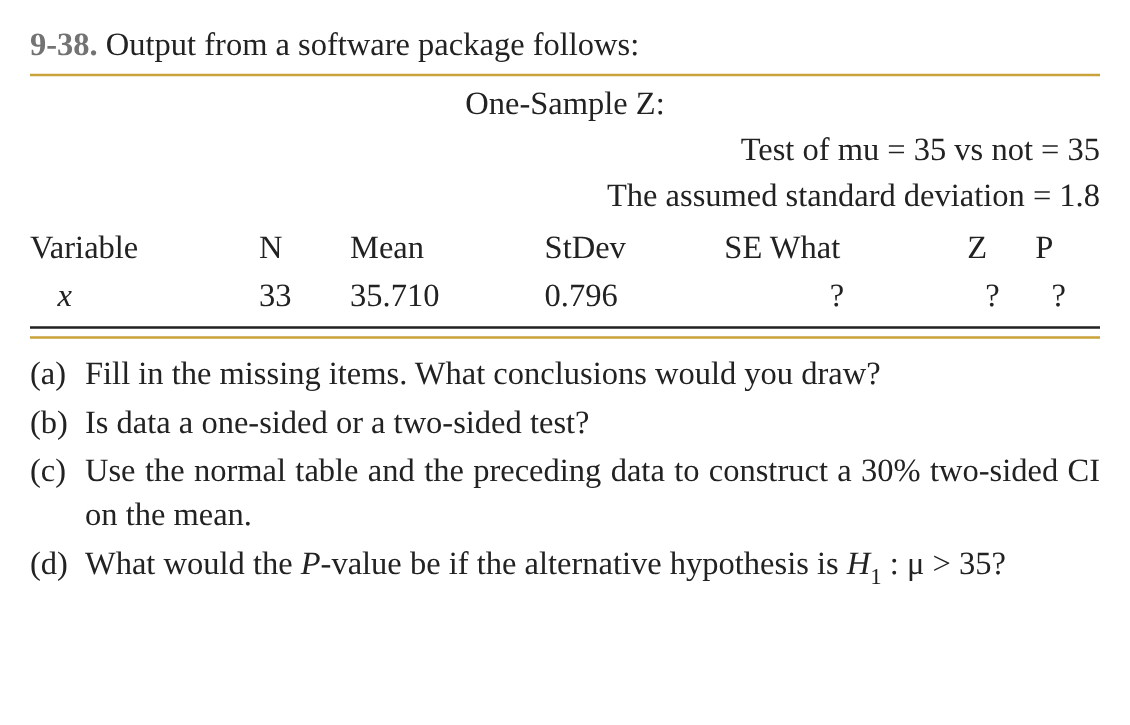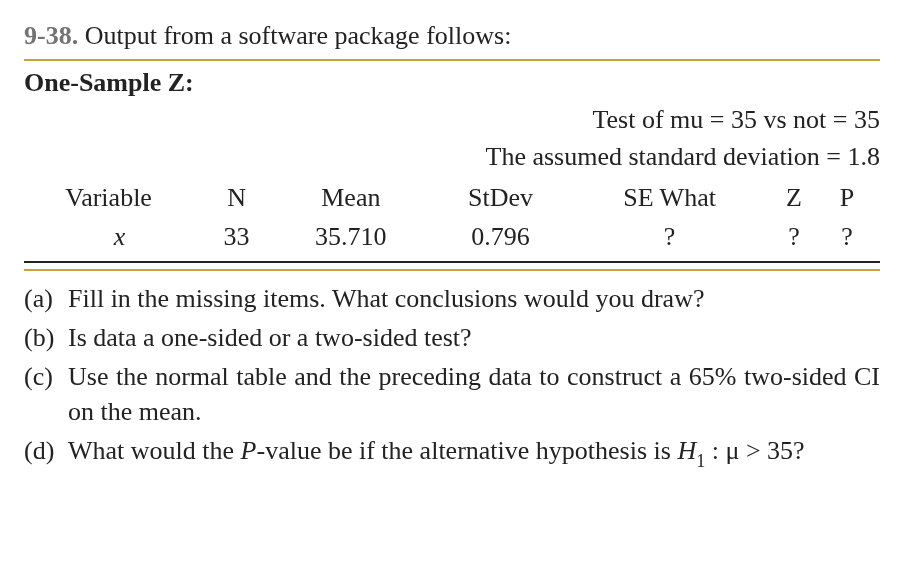--- a/index.html
+++ b/index.html
@@ -20,29 +20,29 @@
   .gold-rule {
     border: none;
     border-top: 2px solid #c9a23a;
     margin: 6px 0 4px 0;
   }
   .black-rule {
     border: none;
     border-top: 2px solid #222;
     margin: 4px 0 6px 0;
   }
-  .output-title { font-weight: bold; margin: 4px 0 0 0; }
+  .output-title { font-weight: normal; margin: 4px 0 0 0; text-align: center; }
   .output-line { margin: 2px 0; text-align: right; }
   table.data {
     border-collapse: collapse;
     width: 100%;
     margin-top: 4px;
   }
   table.data td, table.data th {
-    text-align: center;
+    text-align: left;
     padding: 2px 14px 2px 0;
     font-weight: normal;
   }
   table.data .varcell { font-style: italic; padding-left: 22px; }
   table.data td.center { text-align: center; }
   ol.questions {
     list-style: none;
     padding: 0;
     margin: 10px 0 0 0;
   }
@@ -102,21 +102,21 @@
   <li>
     <span class="q-label">(a)</span>
     <span class="q-text">Fill in the missing items. What conclusions would you draw?</span>
   </li>
   <li>
     <span class="q-label">(b)</span>
     <span class="q-text">Is data a one-sided or a two-sided test?</span>
   </li>
   <li>
     <span class="q-label">(c)</span>
-    <span class="q-text">Use the normal table and the preceding data to construct a 65% two-sided CI on the mean.</span>
+    <span class="q-text">Use the normal table and the preceding data to construct a 30% two-sided CI on the mean.</span>
   </li>
   <li>
     <span class="q-label">(d)</span>
     <span class="q-text">
       <span>What would the </span><span class="ital">P</span><span>-value be if the alternative hypothesis is </span><span class="ital">H</span><span class="sub">1</span><span> : μ &gt; 35?</span>
     </span>
   </li>
 </ol>
 
 </body></html>

